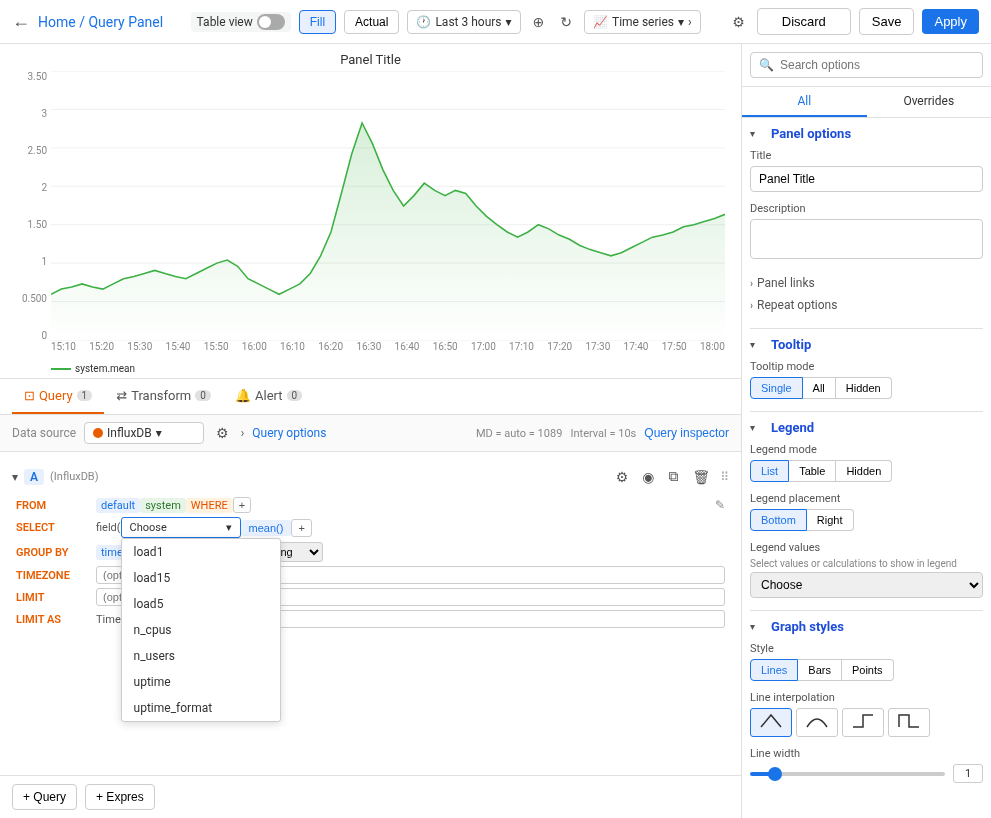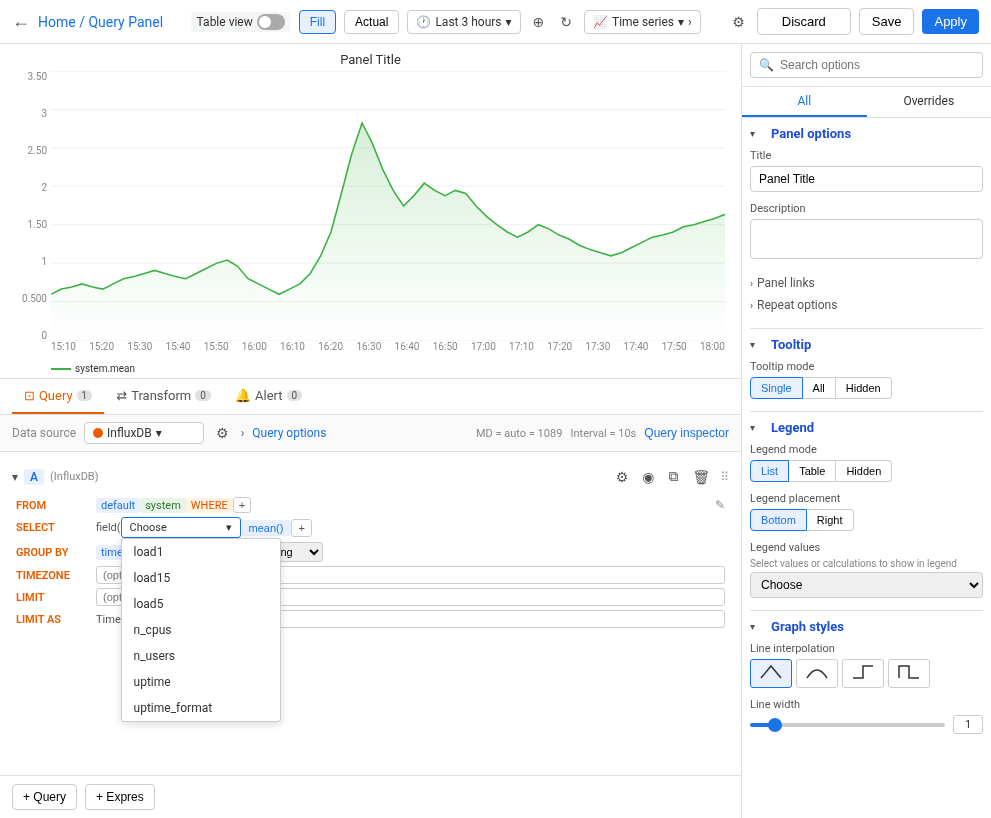--- a/index.html
+++ b/index.html
@@ -456,20 +456,28 @@
           </select>
         </div>
       </div>
 
       <hr class="divider">
 
       <div class="graph-styles-section">
         <div class="section-header">
           <span class="section-toggle">▾</span>
           <span class="section-title">Graph styles</span>
+        </div>
+        <div class="option-row">
+          <div class="option-label">Style</div>
+          <div class="btn-group">
+            <button class="btn-opt active">Lines</button>
+            <button class="btn-opt">Bars</button>
+            <button class="btn-opt">Points</button>
+          </div>
         </div>
         <div class="option-row">
           <div class="option-label">Line interpolation</div>
           <div class="line-interp-row">
             <button class="interp-btn active" title="Linear">
               <svg width="24" height="16" viewBox="0 0 24 16">
                   <polyline points="2,14 12,2 22,14" fill="none" stroke="#333" stroke-width="1.5"></polyline>
                 </svg>
             </button>
             <button class="interp-btn" title="Smooth">

